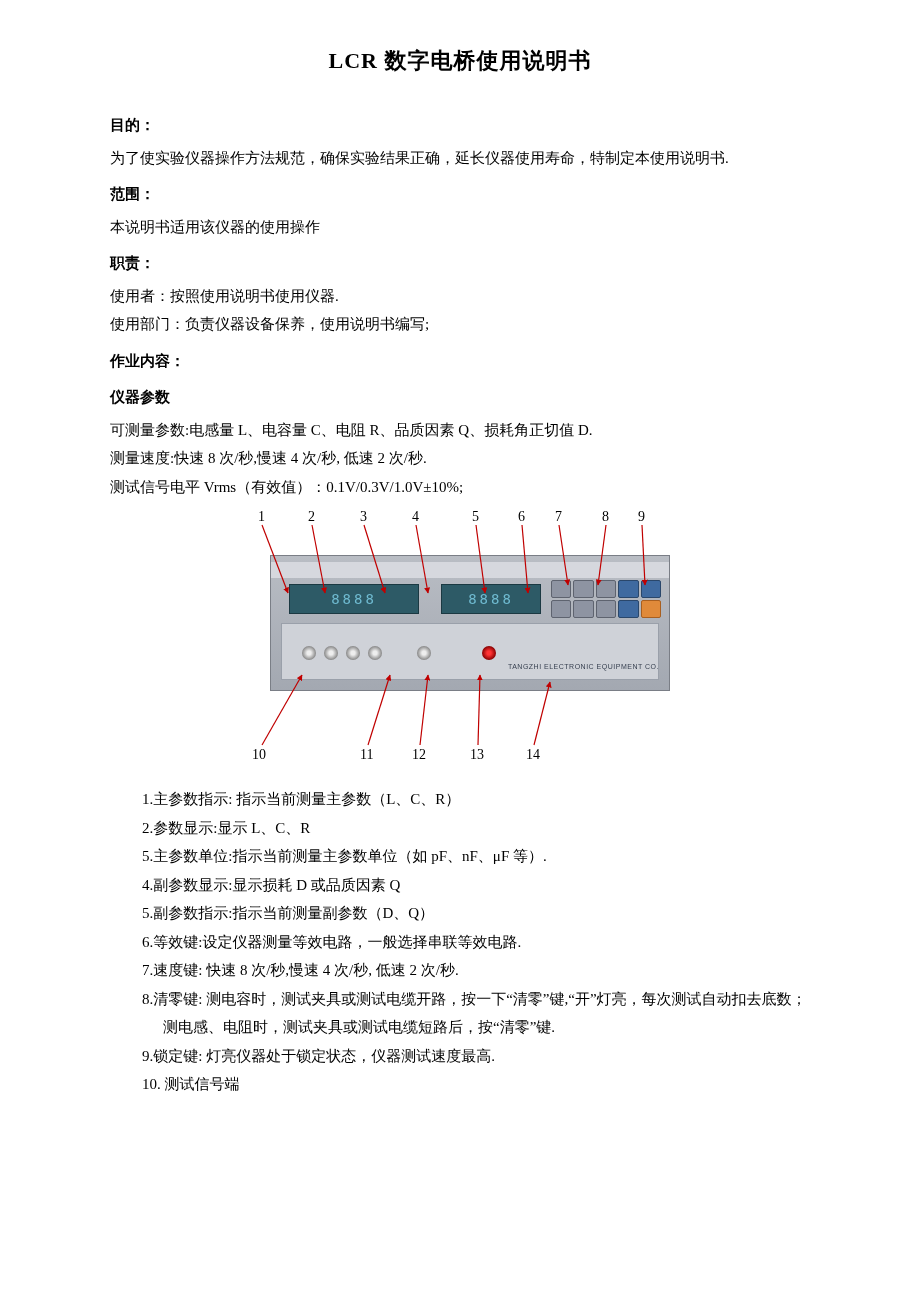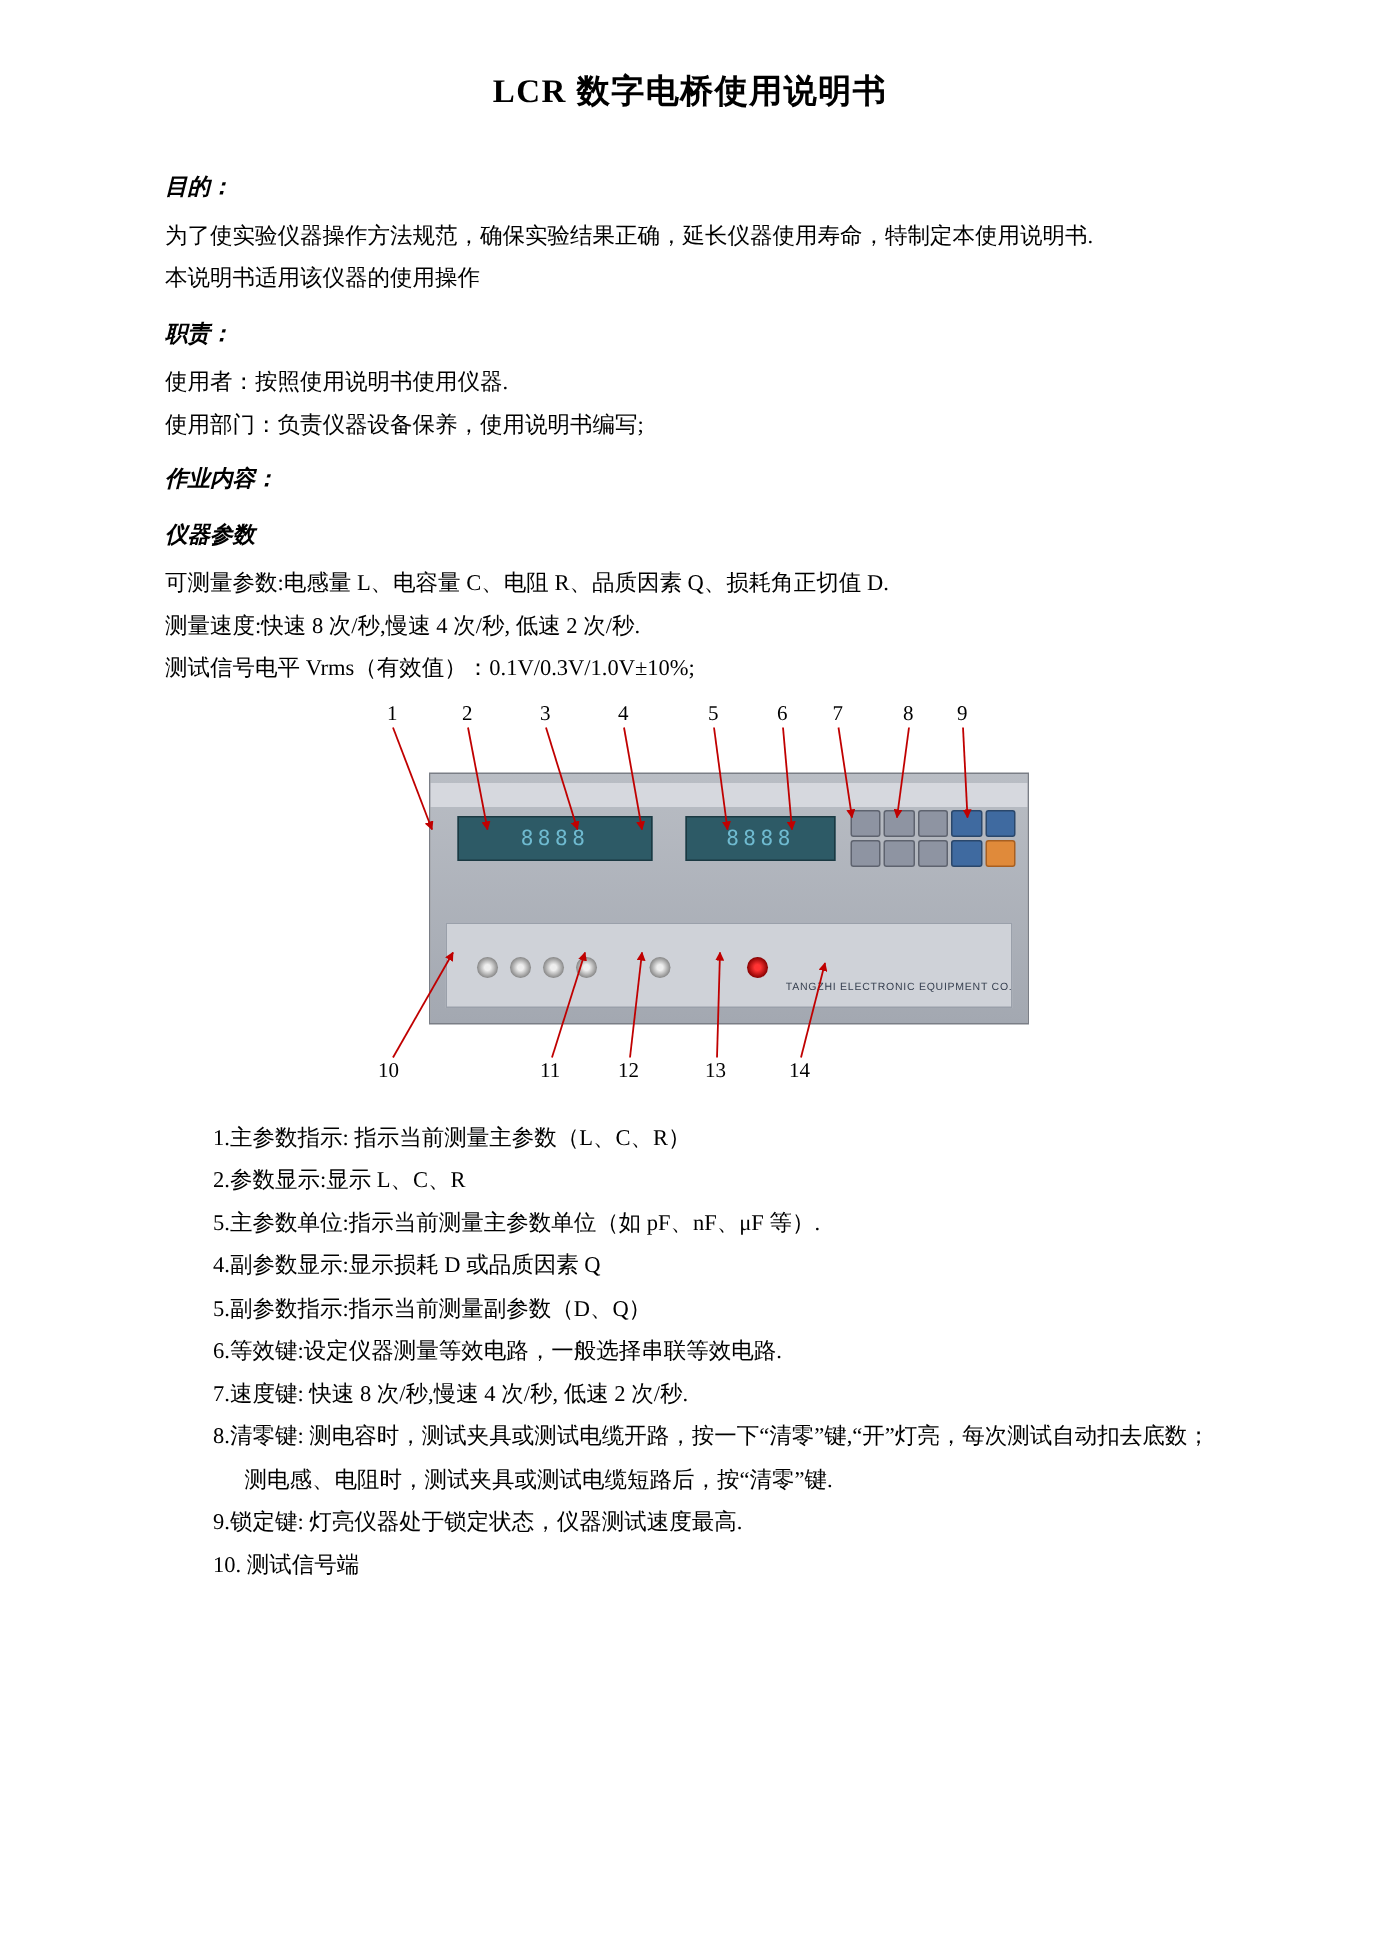--- a/index.html
+++ b/index.html
@@ -22,21 +22,20 @@
     font-weight: bold;
     font-size: 22px;
     margin: 0 0 35px 0;
     letter-spacing: 1px;
   }
   .section-head {
     font-weight: bold;
     font-size: 15px;
     margin: 8px 0 4px 0;
     line-height: 1.9;
-    font-style: italic;
   }
   .body-text {
     font-size: 15px;
     line-height: 1.9;
     margin: 0;
   }
   .indent-list {
     padding-left: 2em;
   }
   .indent-list .body-text {
@@ -45,24 +44,24 @@
   }
   
   .panel-figure {
     position: relative;
     width: 540px;
     height: 260px;
     margin: 6px auto 18px auto;
   }
   .device-photo {
     position: absolute;
-    left: 96px;
+    left: 80px;
     top: 48px;
     width: 400px;
-    height: 168px;
+    height: 136px;
     background: linear-gradient(#b9bdc4, #a3a8b1);
     border: 1px solid #7a7e86;
     box-sizing: border-box;
     overflow: hidden;
   }
   .device-photo .topbar {
     position: absolute;
     left: 0; right: 0; top: 6px; height: 16px;
     background: #d6d8de;
   }
@@ -131,20 +130,21 @@
 </head>
 <body>
 
 <div class="page">
 
   <h1 class="title">LCR 数字电桥使用说明书</h1>
 
   <p class="section-head">目的：</p>
   <p class="body-text">为了使实验仪器操作方法规范，确保实验结果正确，延长仪器使用寿命，特制定本使用说明书.</p>
 
+  <p class="section-head">范围：</p>
   <p class="body-text">本说明书适用该仪器的使用操作</p>
 
   <p class="section-head">职责：</p>
   <p class="body-text">使用者：按照使用说明书使用仪器.</p>
   <p class="body-text">使用部门：负责仪器设备保养，使用说明书编写;</p>
 
   <p class="section-head">作业内容：</p>
 
   <p class="section-head">仪器参数</p>
   <p class="body-text">可测量参数:电感量 L、电容量 C、电阻 R、品质因素 Q、损耗角正切值 D.</p>

